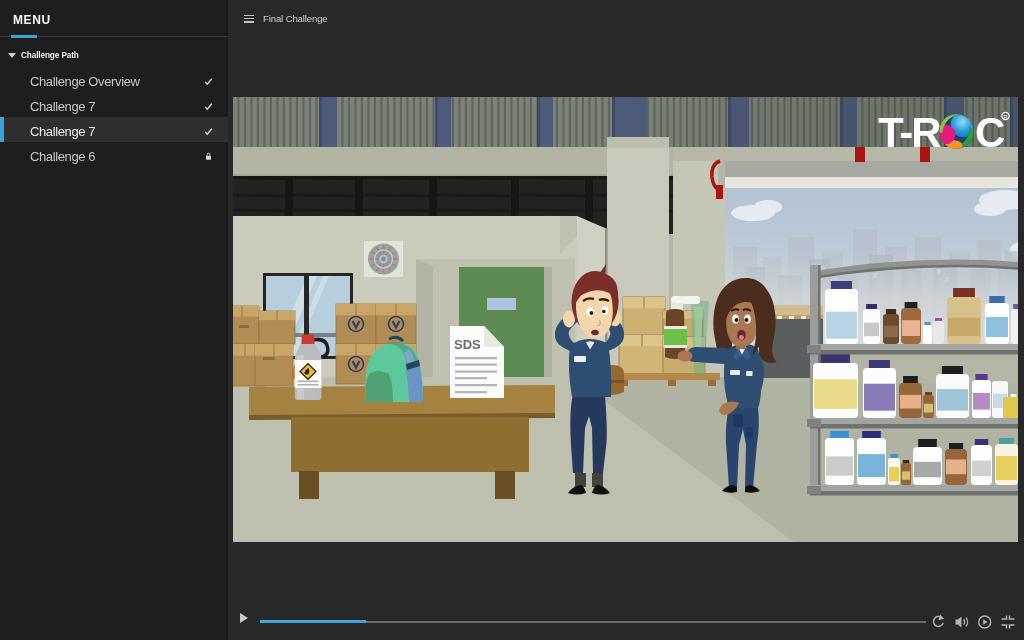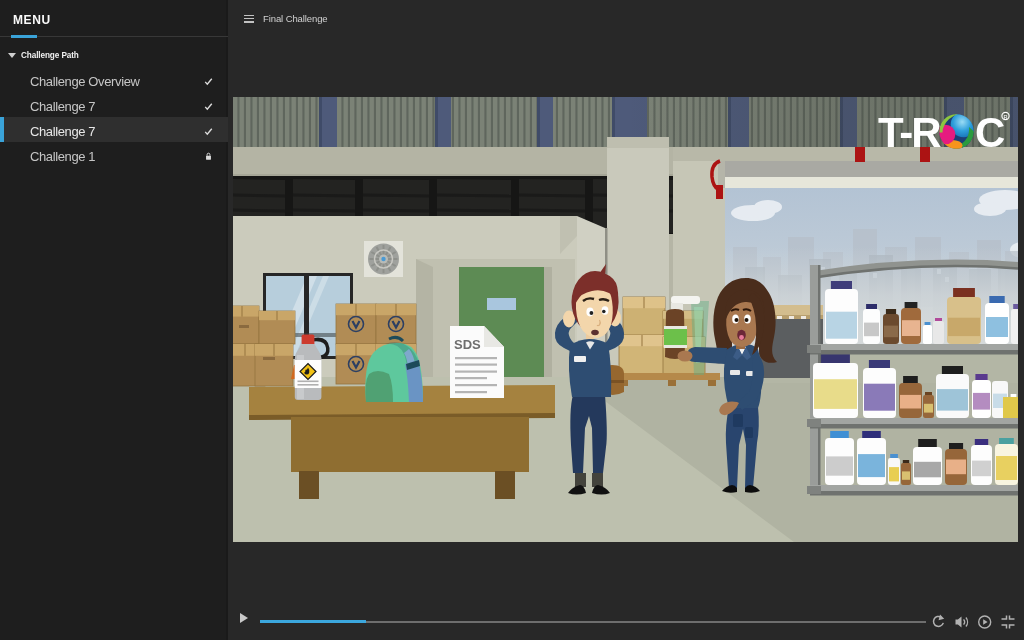--- a/index.html
+++ b/index.html
@@ -48,21 +48,21 @@
         </svg></span>
     </div>
   <div class="item sel" style="top:117px">
       <div class="bar"></div>
       <span class="t">Challenge 7</span>
       <span class="chk"><svg width="9" height="9" viewBox="0 0 11 11">
           <path d="M1.5 6 L4 8.8 L9.5 2.2" stroke="#dcdcdc" stroke-width="1.7" fill="none"></path>
         </svg></span>
     </div>
   <div class="item" style="top:142px">
-      <span class="t">Challenge 1</span>
+      <span class="t">Challenge 6</span>
       <span class="chk"><svg width="9" height="9" viewBox="0 0 11 11">
           <rect x="2.5" y="4.5" width="6" height="5" rx="0.5" fill="#dcdcdc"></rect>
           <path d="M3.8 4.5 V3.2 a1.7 1.7 0 0 1 3.4 0 V4.5" stroke="#dcdcdc" stroke-width="1.2" fill="none"></path>
         </svg></span>
     </div>
 </div>
 <div id="topbar">
   <div class="burger">
       <div></div>
       <div></div>

